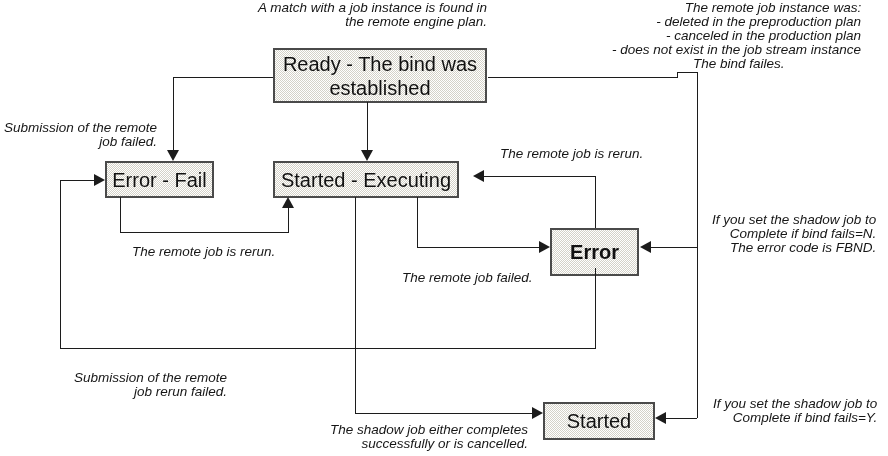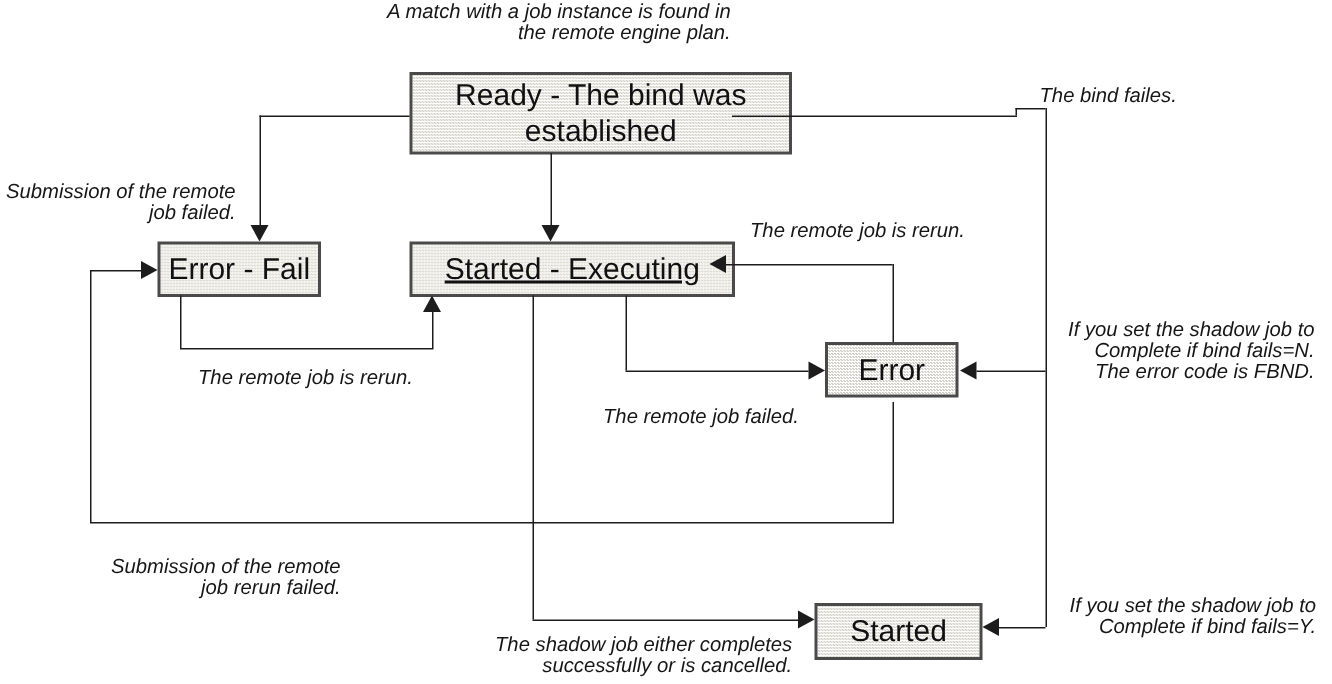--- a/index.html
+++ b/index.html
@@ -29,29 +29,33 @@
   .ar.right{border-top:6px solid transparent;border-bottom:6px solid transparent;border-left:11px solid #1c1c1c;}
   .ar.left {border-top:6px solid transparent;border-bottom:6px solid transparent;border-right:11px solid #1c1c1c;}
   .ar.down {border-left:6px solid transparent;border-right:6px solid transparent;border-top:11px solid #1c1c1c;}
   .ar.up   {border-left:6px solid transparent;border-right:6px solid transparent;border-bottom:11px solid #1c1c1c;}
 </style>
 </head>
 <body>
 
 <div id="stage">
 
-  <div class="box" style="left:273px;top:48px;width:255px;height:55px;">Ready - The bind was
+  <div class="box" style="left:273px;top:48px;width:214px;height:55px;">Ready - The bind was
 established</div>
   <div class="box" style="left:105px;top:161px;width:109px;height:37px;">Error - Fail</div>
-  <div class="box" style="left:273px;top:161px;width:217px;height:37px;text-decoration:underline;">Started - Executing</div>
-  <div class="box" style="left:550px;top:228px;width:89px;height:37px;">Error</div>
+  <div class="box" style="left:273px;top:161px;width:186px;height:37px;">Started - Executing</div>
+  <div class="box" style="left:550px;top:228px;width:89px;height:48px;font-weight:bold;">Error</div>
   <div class="box" style="left:543px;top:402px;width:112px;height:38px;">Started</div>
 
   <div class="ann" style="left:258px;top:1px;">A match with a job instance is found in
 the remote engine plan.</div>
+  <div class="ann" style="left:612px;top:1px;">The remote job instance was:
+- deleted in the preproduction plan
+- canceled in the production plan
+- does not exist in the job stream instance</div>
   <div class="ann" style="left:682px;top:57px;margin-left:11px;">The bind failes.</div>
   <div class="ann" style="left:4px;top:121px;">Submission of the remote
 job failed.</div>
   <div class="ann" style="left:132px;top:245px;">The remote job is rerun.</div>
   <div class="ann" style="left:500px;top:147px;">The remote job is rerun.</div>
   <div class="ann" style="left:402px;top:261px;margin-top:10px;">The remote job failed.</div>
   <div class="ann" style="left:712px;top:213px;">If you set the shadow job to
 Complete if bind fails=N.
 The error code is FBND.</div>
   <div class="ann" style="left:74px;top:371px;">Submission of the remote

